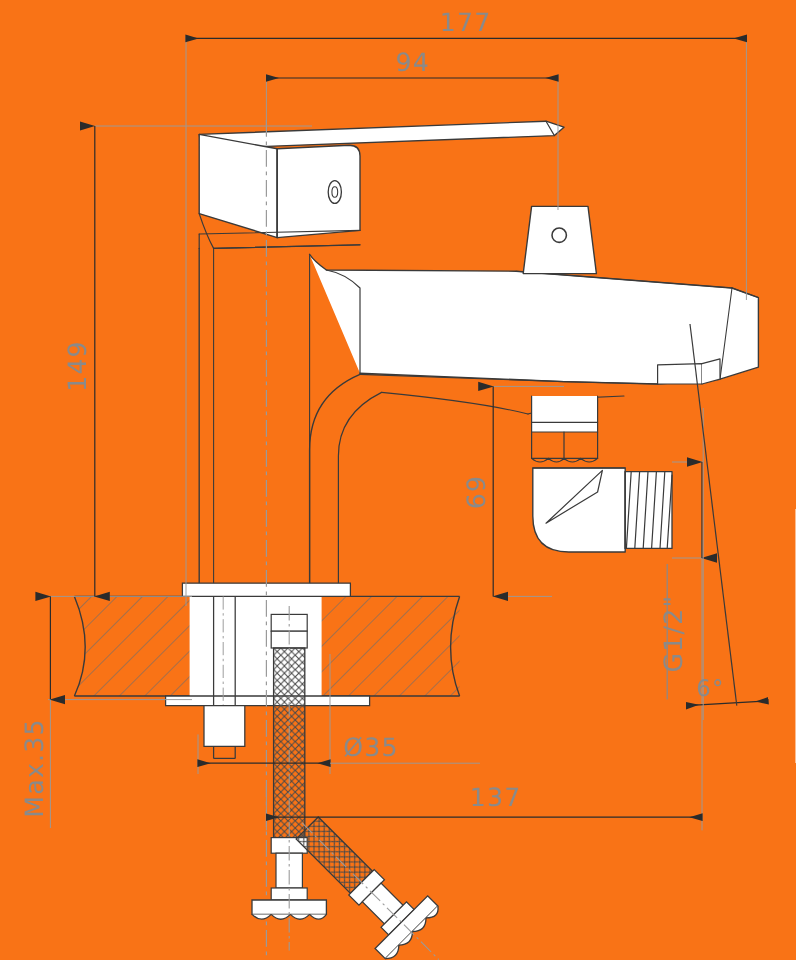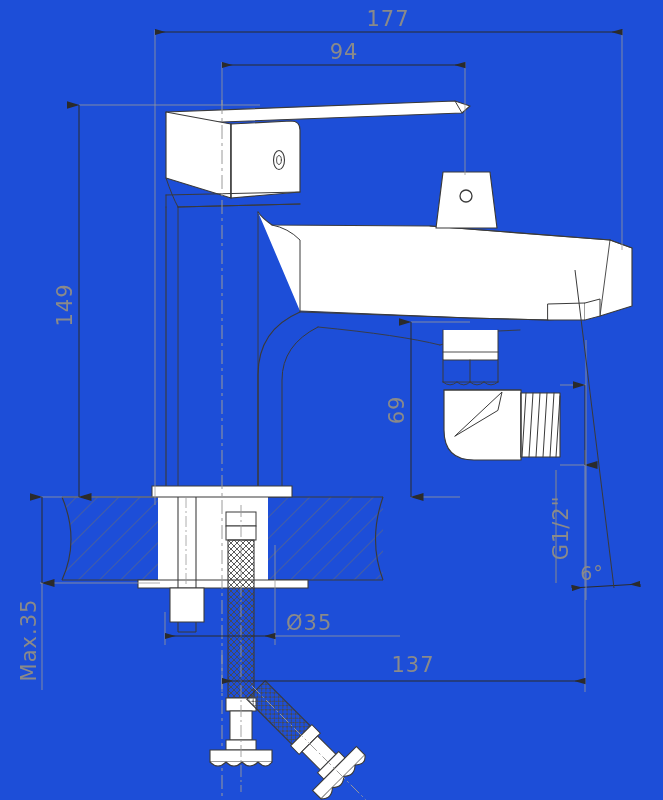--- a/index.html
+++ b/index.html
@@ -1,21 +1,21 @@
 <!DOCTYPE html>
 <html><head>
 <meta charset="utf-8">
 <style>
   html,body{margin:0;padding:0;background:#ffffff;}
   body{
     width:663px;height:800px;overflow:hidden;
     font-family:"DejaVu Sans", sans-serif;
     background:#fff;
   }
-  #sheet{position:relative;width:663px;height:800px;background:#1d4ed8;}
+  #sheet{position:relative;width:663px;height:800px;background:#f97316;}
   #sheet svg{position:absolute;left:0;top:0;}
   .dimtext{
     font-family:"DejaVu Sans", sans-serif;
     font-size:21px;
     fill:#8a8a8a;
     letter-spacing:1px;
   }
   .dimtext-sm{
     font-family:"DejaVu Sans", sans-serif;
     font-size:19px;

